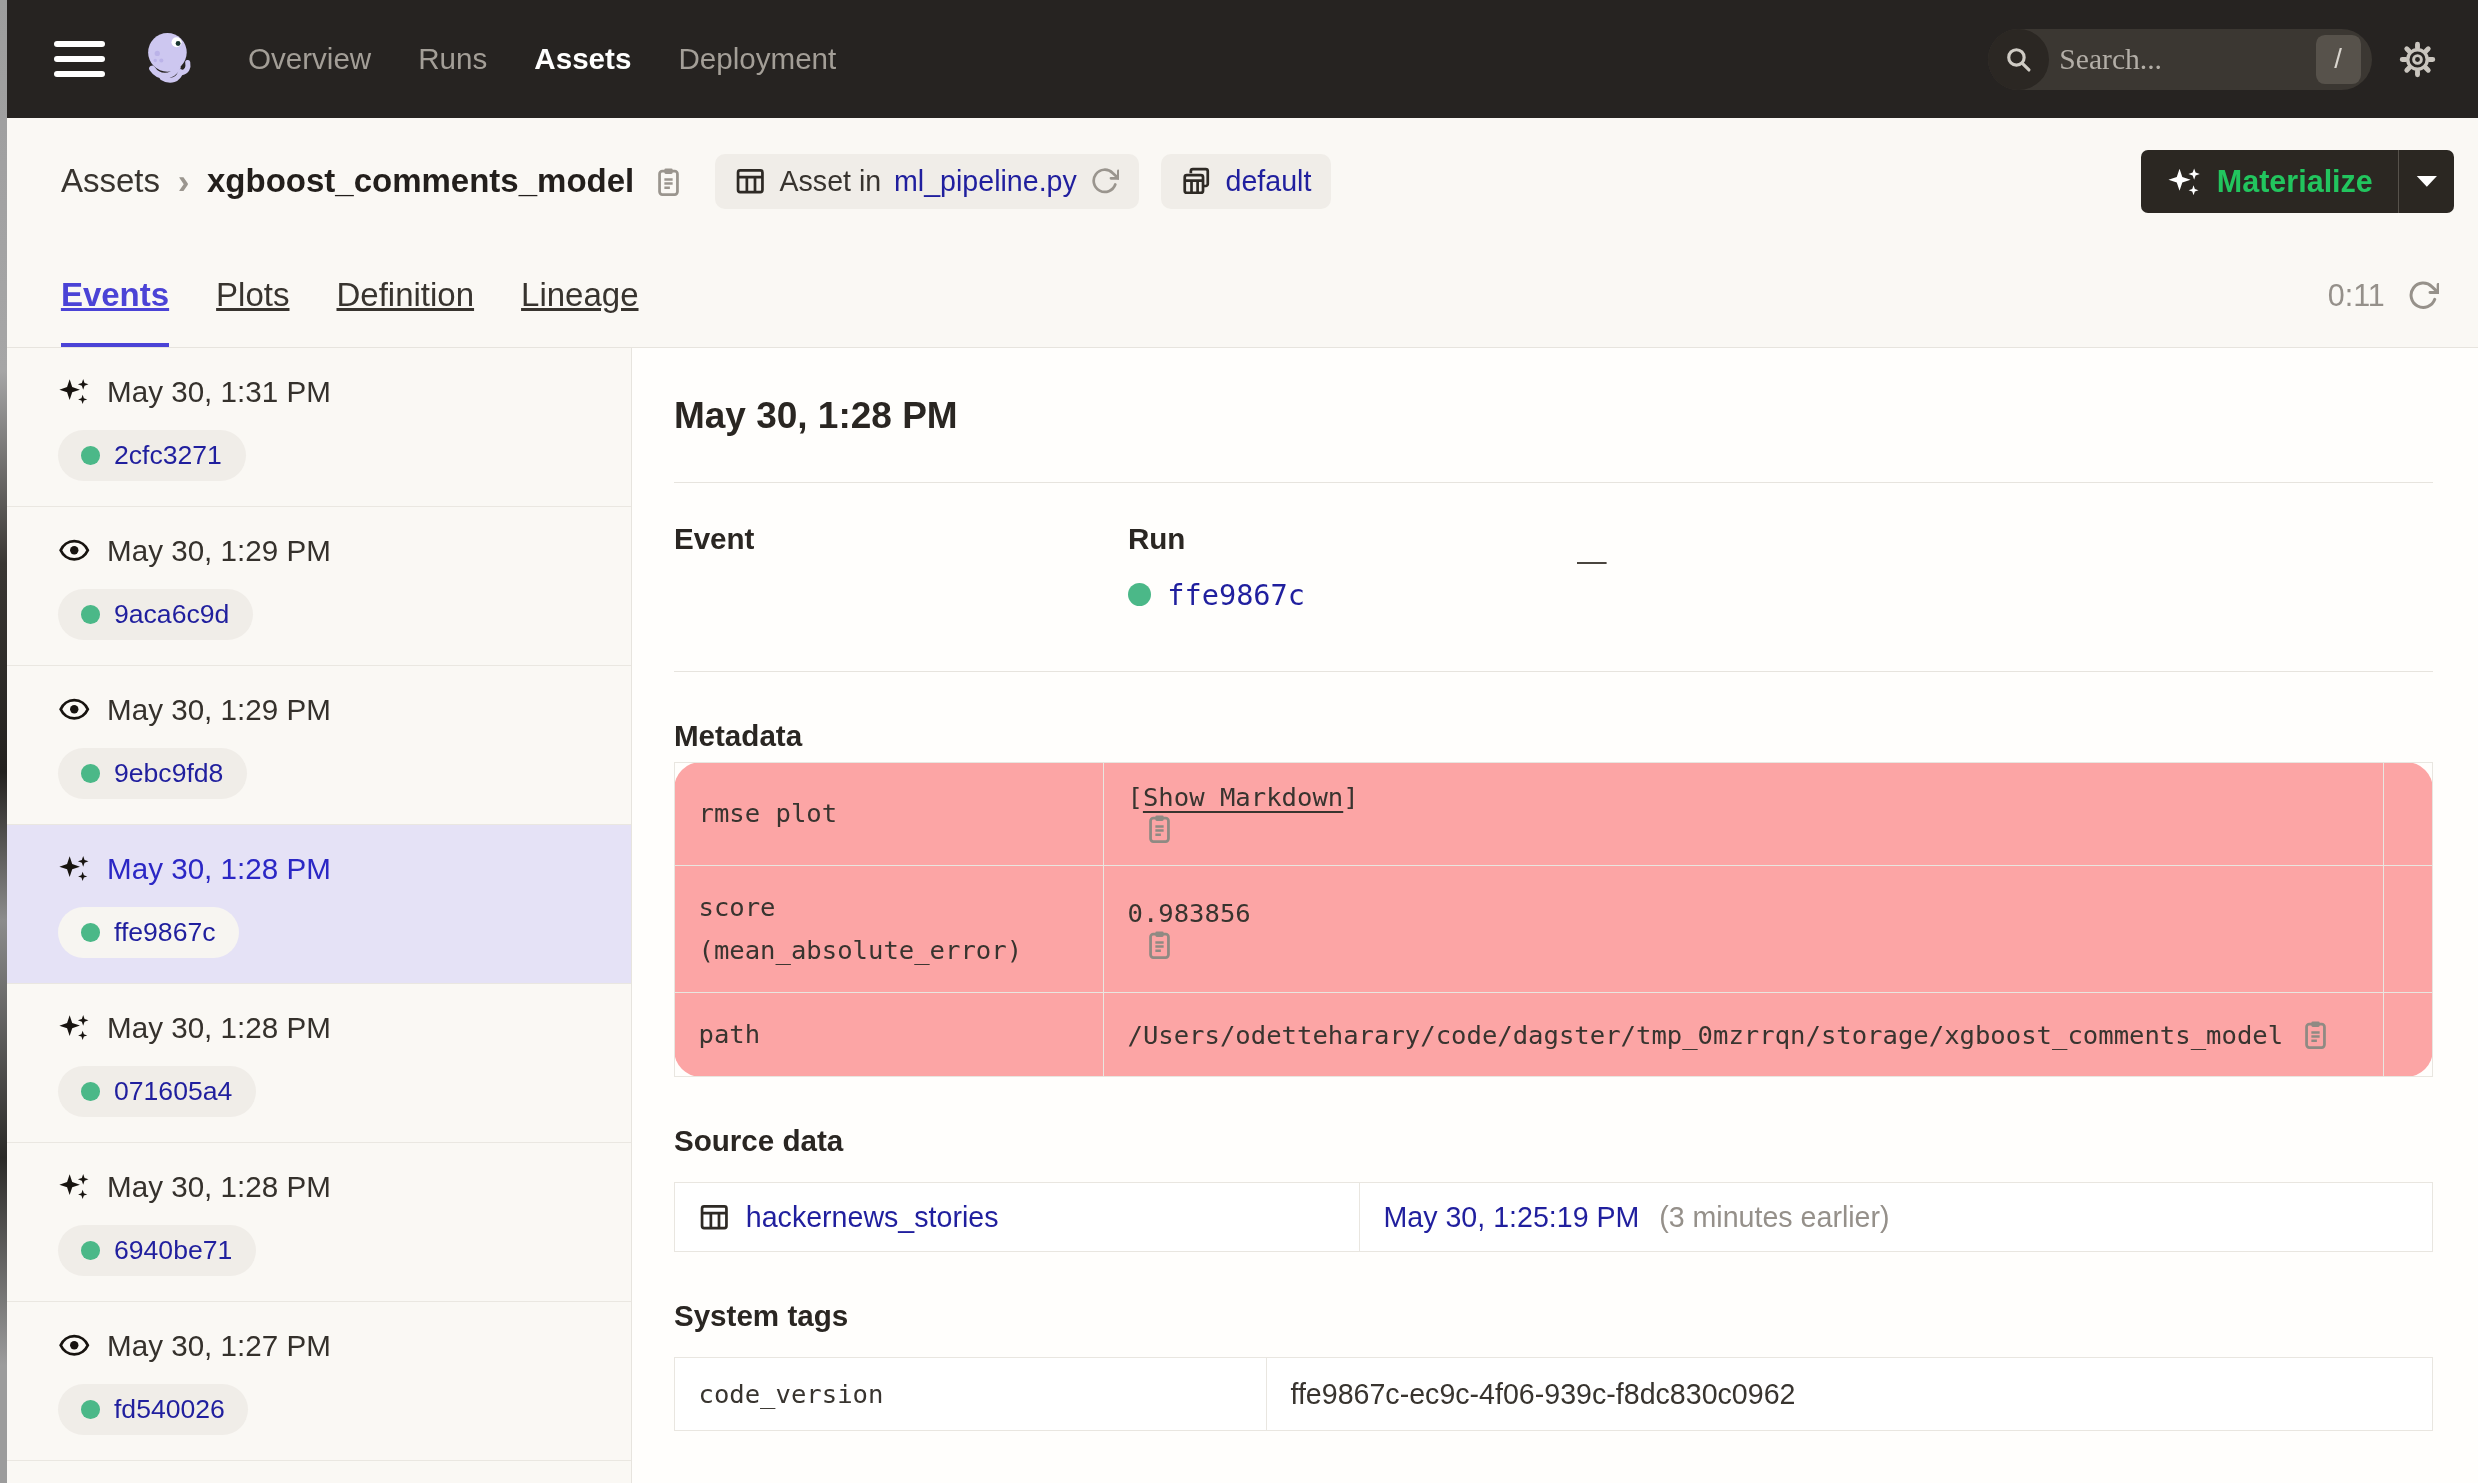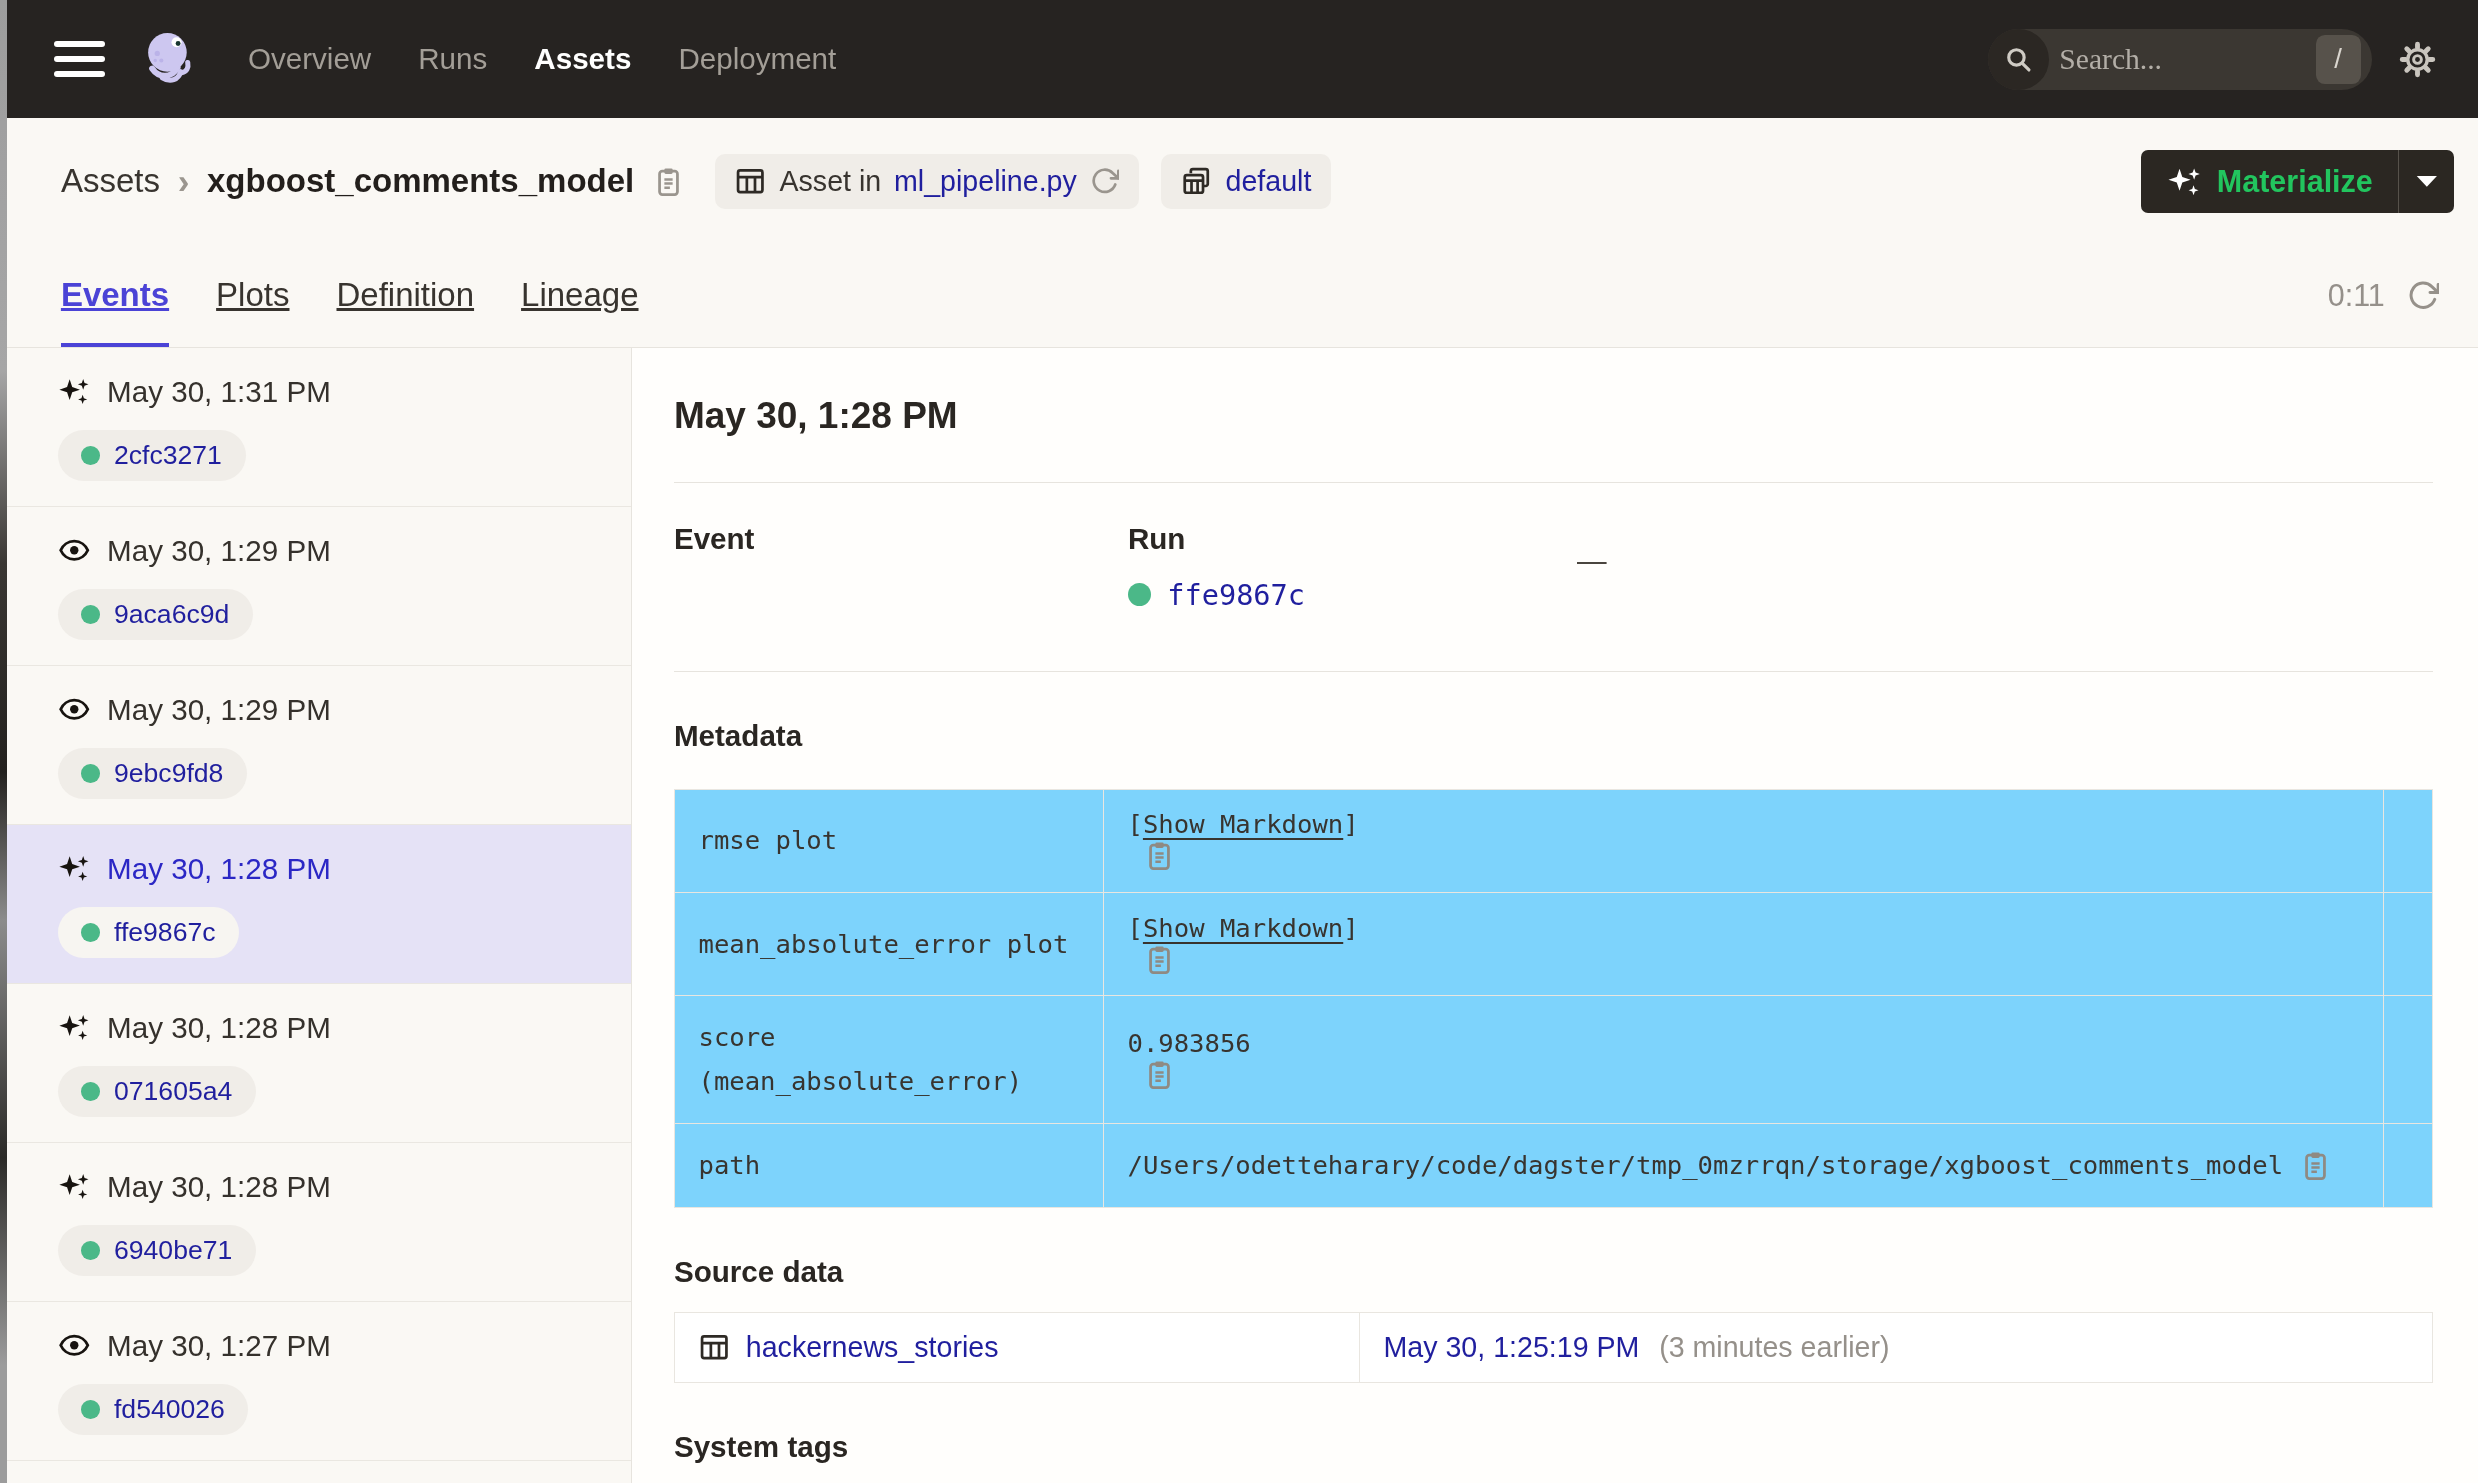--- a/index.html
+++ b/index.html
@@ -88,21 +88,21 @@
   .hr2{margin-top:59px;}
   .event-grid{display:grid;grid-template-columns:454px 449px 1fr;margin-top:39px;}
   .col-label{font-size:29.6px;font-weight:600;color:#2A2622;}
   .col-value{margin-top:21.7px;display:flex;align-items:center;gap:15.8px;font-size:29.6px;color:#35312C;}
   .col-value .ic{color:#17130F;display:flex;}
   .run-dot{width:23.6px;height:23.6px;border-radius:50%;background:var(--green);flex:none;}
   .run-link{font-family:"DejaVu Sans Mono",monospace;font-size:28.6px;color:var(--link);text-decoration:none;cursor:pointer;}
   .job-dash{color:#4A453F;}
 
   h2.section{font-size:29.6px;font-weight:700;margin:47px 0 0;color:#2A2622;}
-  table.kv{border-collapse:collapse;width:100%;margin-top:36px;background:#7dd3fc;table-layout:fixed;}
+  table.kv{border-collapse:collapse;width:100%;margin-top:9px;background:#fca5a5;table-layout:fixed;border-radius:27px;}
   .kv td{border:1px solid var(--table-border);vertical-align:middle;padding:19.7px 23.6px;}
   .kv td.k{width:429px;font-family:"DejaVu Sans Mono",monospace;font-size:25.6px;color:var(--text);line-height:1.7;}
   .kv td.gap{width:49px;padding:0;}
   .kv td.v{font-size:25.6px;color:var(--text);}
   .kv .mono{font-family:"DejaVu Sans Mono",monospace;}
   .md-link{color:var(--text);text-decoration:underline;text-underline-offset:4.9px;cursor:pointer;font-family:"DejaVu Sans Mono",monospace;}
   .path-wrap{display:flex;align-items:center;gap:15.8px;white-space:nowrap;overflow:hidden;}
   .path-link{color:var(--text);text-decoration:underline;text-underline-offset:5.9px;cursor:pointer;
              font-family:"DejaVu Sans Mono",monospace;overflow:hidden;text-overflow:ellipsis;}
   .cell-copy{color:#8F8A83;flex:none;display:flex;cursor:pointer;}
@@ -397,40 +397,20 @@
         </div>
       </div>
 
       <hr class="hr2">
 
       <h2 class="section">Metadata</h2>
       <table class="kv">
         <tbody>
             <tr>
     <td class="k">rmse plot</td>
-    <td class="v">
-      <span class="mono">
-        <span>[</span><a class="md-link">Show Markdown</a><span>]</span>
-      </span>
-      
-      <span hidden="" class="path-wrap">
-        <a class="path-link"></a>
-        <span class="cell-copy">
-          <svg viewBox="0 0 24 24" width="33" height="33">
-            <rect x="5.5" y="4.5" width="13" height="17" rx="2" fill="none" stroke="currentColor" stroke-width="2"></rect>
-            <rect x="9" y="2.5" width="6" height="4" rx="1" fill="currentColor"></rect>
-            <path d="M9 10.5h6M9 13.5h6M9 16.5h4" stroke="currentColor" stroke-width="1.8"></path>
-          </svg>
-        </span>
-      </span>
-    </td>
-    <td class="gap"></td>
-  </tr>
-            <tr>
-    <td class="k">mean_absolute_error plot</td>
     <td class="v">
       <span class="mono">
         <span>[</span><a class="md-link">Show Markdown</a><span>]</span>
       </span>
       
       <span hidden="" class="path-wrap">
         <a class="path-link"></a>
         <span class="cell-copy">
           <svg viewBox="0 0 24 24" width="33" height="33">
             <rect x="5.5" y="4.5" width="13" height="17" rx="2" fill="none" stroke="currentColor" stroke-width="2"></rect>

